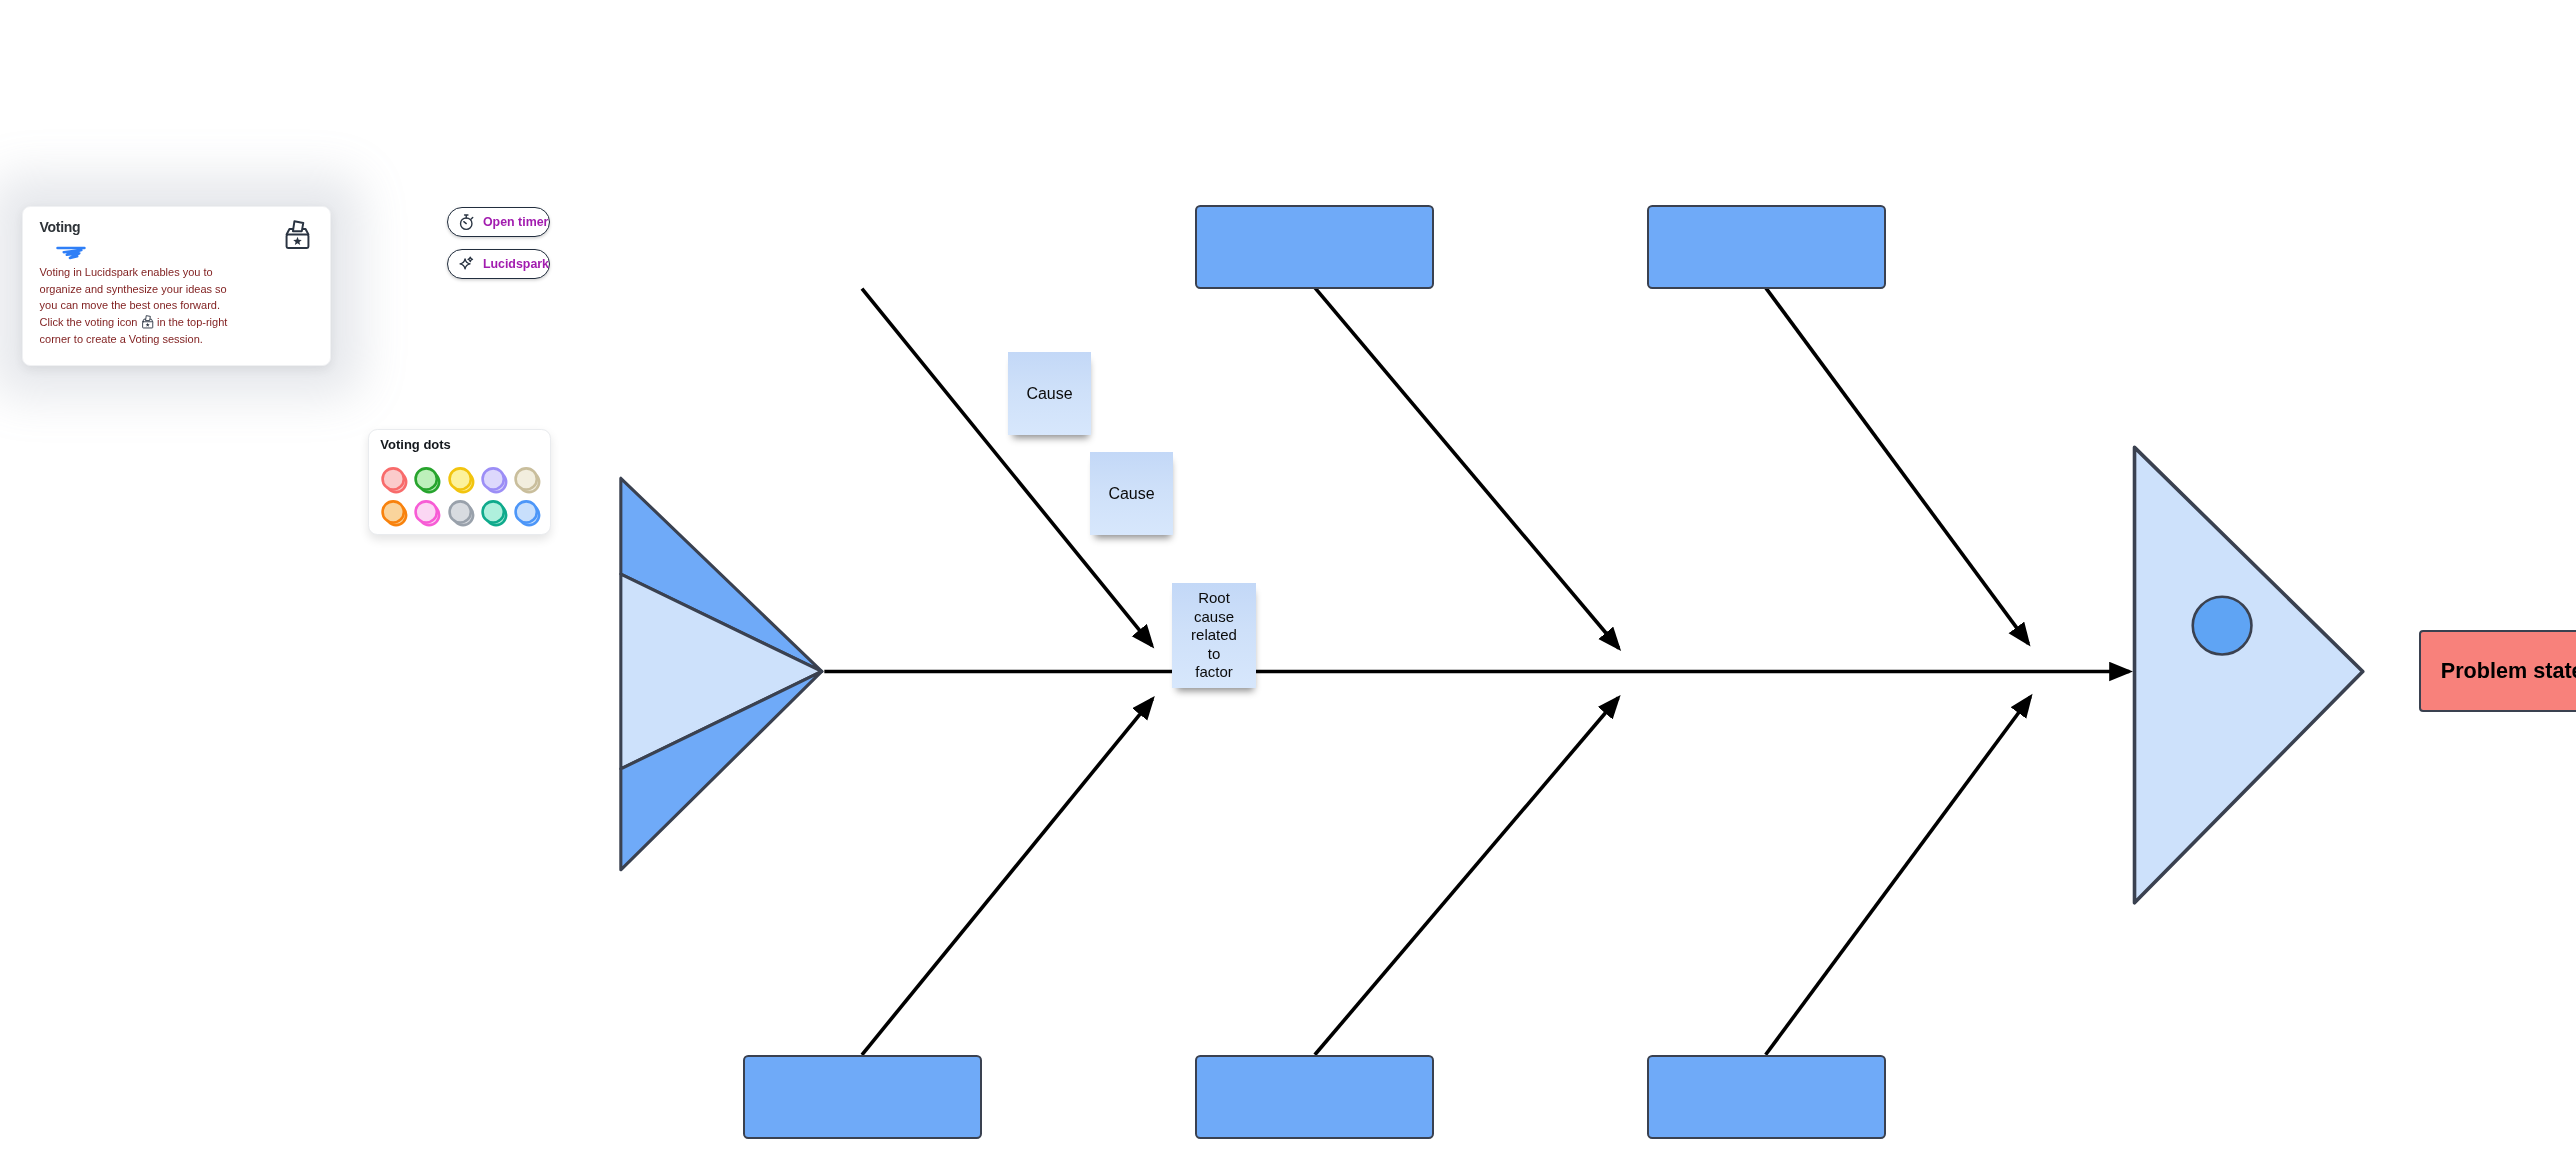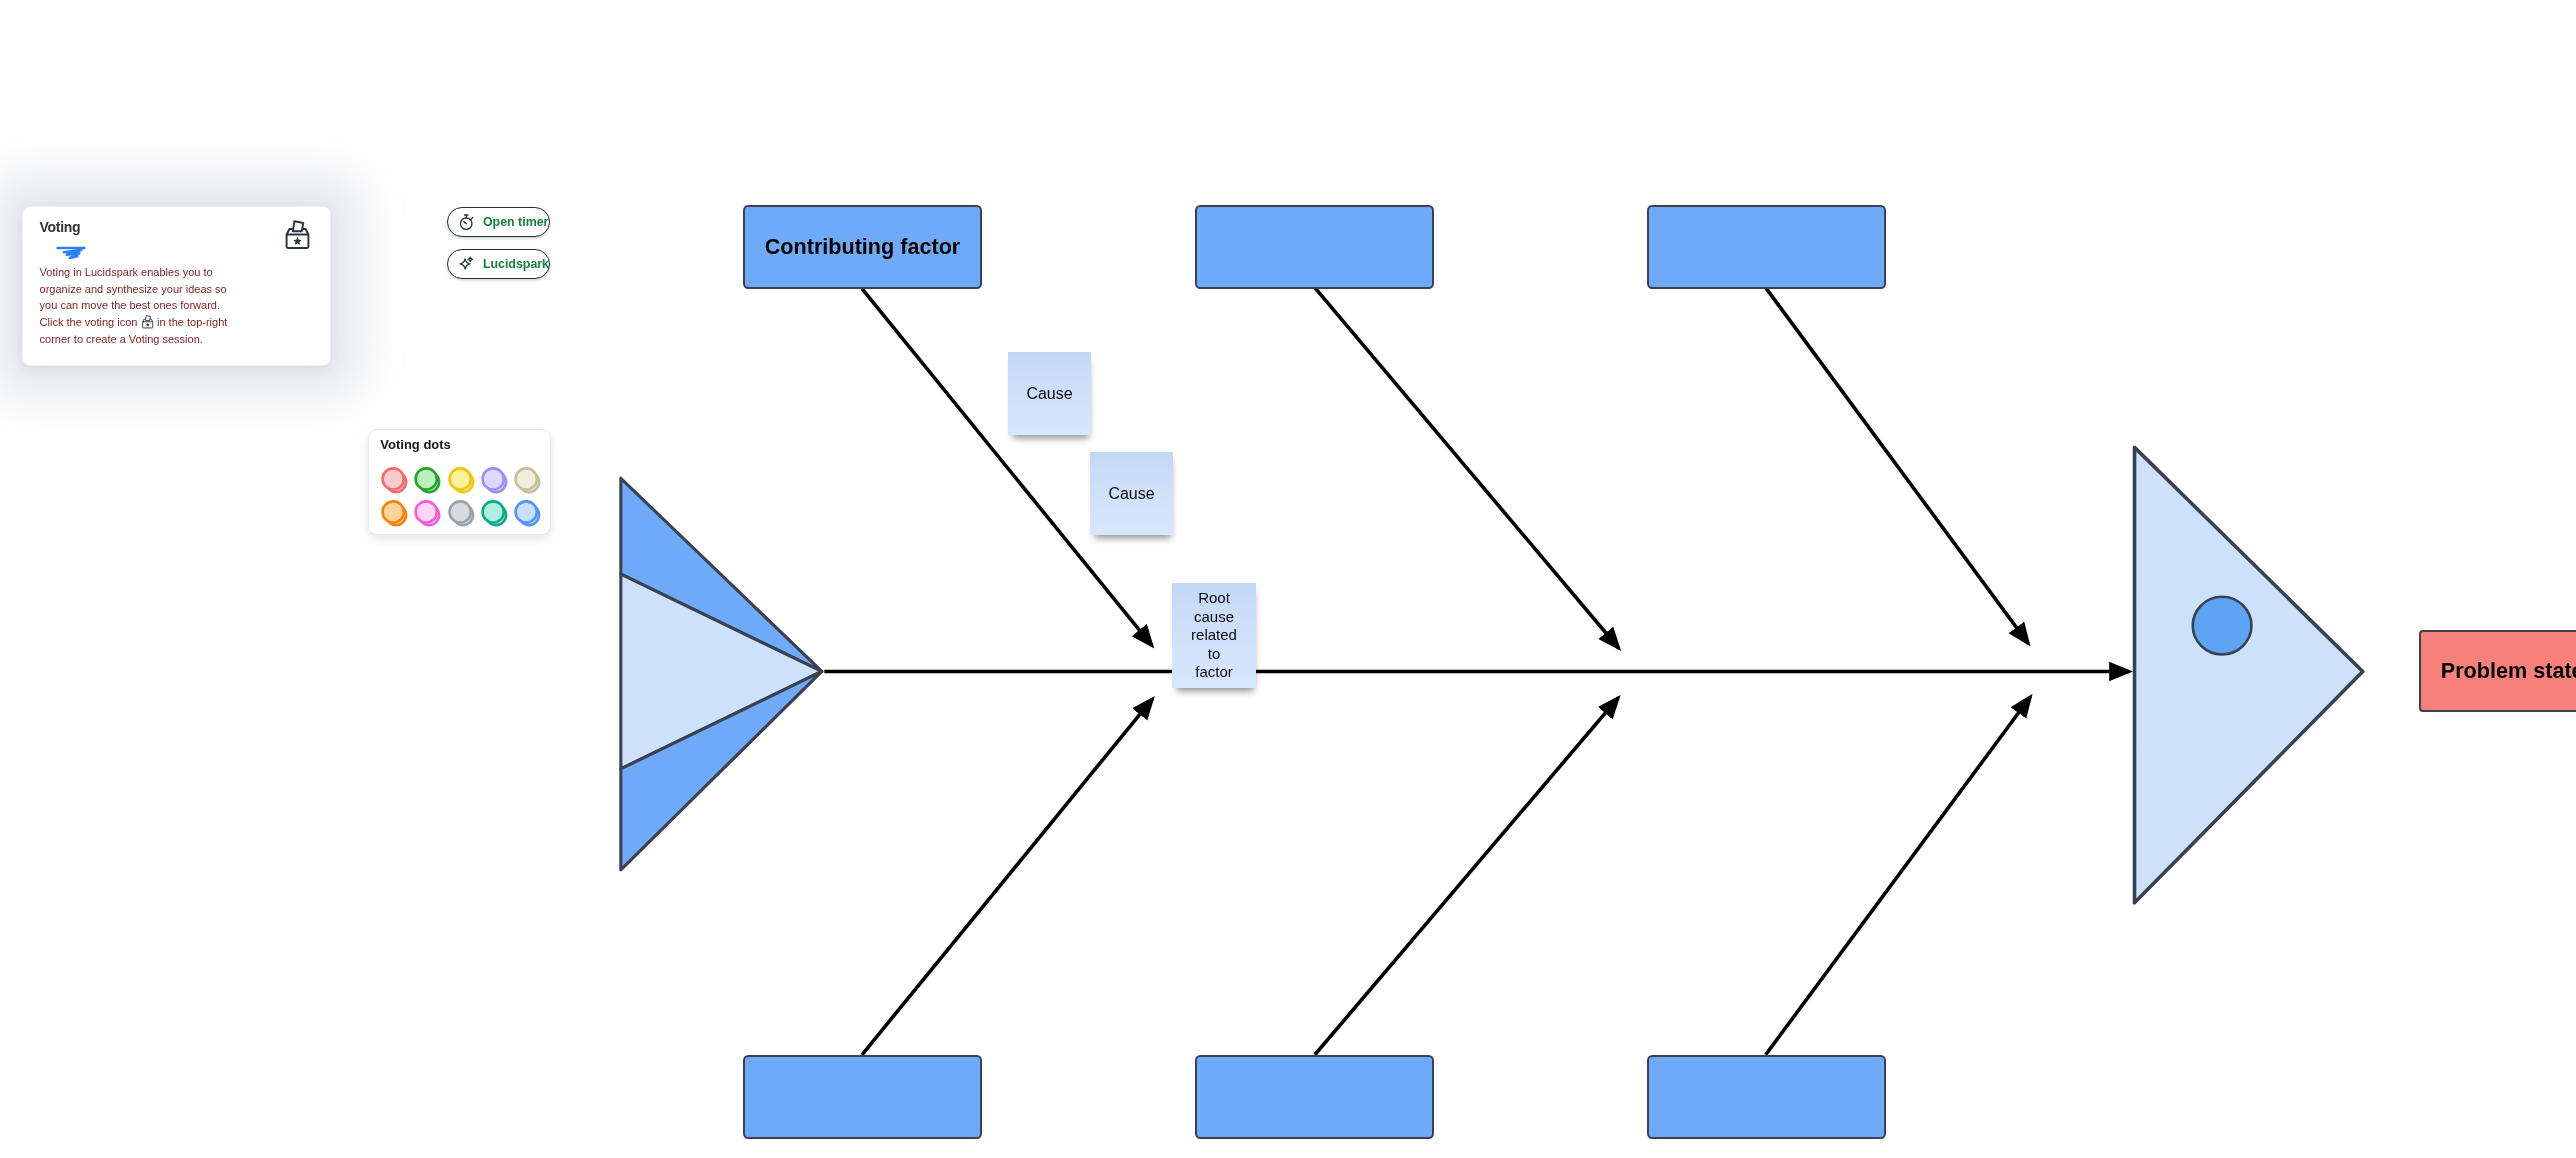--- a/index.html
+++ b/index.html
@@ -16,21 +16,21 @@
   #voting-scribble{position:absolute;left:33px;top:39px;}
   #voting-ballot{position:absolute;right:17.5px;top:11.3px;}
   #voting-desc{position:absolute;left:17px;top:57px;width:258px;font-size:11px;line-height:16.7px;color:#7f1d1d;}
   #voting-desc .dline{white-space:nowrap;}
   .inline-ballot{display:inline-block;vertical-align:-3.6px;margin:0 3.1px;}
 
   .tool-btn{position:absolute;left:447px;width:103px;height:30px;background:#ffffff;
      border:1.5px solid #222E3E;border-radius:15.5px;display:flex;align-items:center;
      padding:0 0 0 8.8px;box-sizing:border-box;gap:7.7px;z-index:3;
      box-shadow:0 1.5px 3.1px rgba(0,0,0,0.18);cursor:pointer;}
-  .tool-btn .lbl{font-size:12.4px;font-weight:bold;color:#15803d;white-space:nowrap;}
+  .tool-btn .lbl{font-size:12.4px;font-weight:bold;color:#a21caf;white-space:nowrap;}
   #btn-open-timer{top:207px;}
   #btn-brainstorm{top:249px;}
 
   #sticky-card{left:444px;top:294px;width:106px;height:125px;border-radius:9.3px;
      border:1px solid #E9EBEE;box-shadow:0 4.1px 9.3px rgba(0,0,0,0.10);}
   #dots-card{left:368px;top:429px;width:183px;height:106px;border-radius:9.3px;
      border:1px solid #E9EBEE;box-shadow:0 4.1px 9.3px rgba(0,0,0,0.10);}
   .panel-title{position:absolute;left:11.3px;top:6.7px;margin:0;font-size:13px;font-weight:bold;color:#14181D;}
 
   .sheet{position:absolute;width:77px;height:77px;background:#ffffff;border:0.5px solid #efefef;}
@@ -185,21 +185,20 @@
     <svg class="dot" style="left:111px;top:69px" viewBox="0 0 56 56">
         <circle cx="31" cy="31" r="19.5" stroke-width="5" fill="#AFF0DD" stroke="#0FAA8C"></circle>
         <circle cx="25.5" cy="25" r="20.5" stroke-width="5" fill="#AFF0DD" stroke="#0FAA8C"></circle>
       </svg>
     <svg class="dot" style="left:144px;top:69px" viewBox="0 0 56 56">
         <circle cx="31" cy="31" r="19.5" stroke-width="5" fill="#C8DFFC" stroke="#4C96F8"></circle>
         <circle cx="25.5" cy="25" r="20.5" stroke-width="5" fill="#C8DFFC" stroke="#4C96F8"></circle>
       </svg>
   </div>
 
-  <div id="factor-top-1" class="factor-box">Contributing factor</div>
   <div id="factor-top-2" class="factor-box"></div>
   <div id="factor-top-3" class="factor-box"></div>
   <div id="factor-bottom-1" class="factor-box"></div>
   <div id="factor-bottom-2" class="factor-box"></div>
   <div id="factor-bottom-3" class="factor-box"></div>
 
   <div id="cause-1" class="cause-note">Cause</div>
   <div id="cause-2" class="cause-note">Cause</div>
   <div id="root-cause" class="cause-note">Root cause related to factor</div>
 

